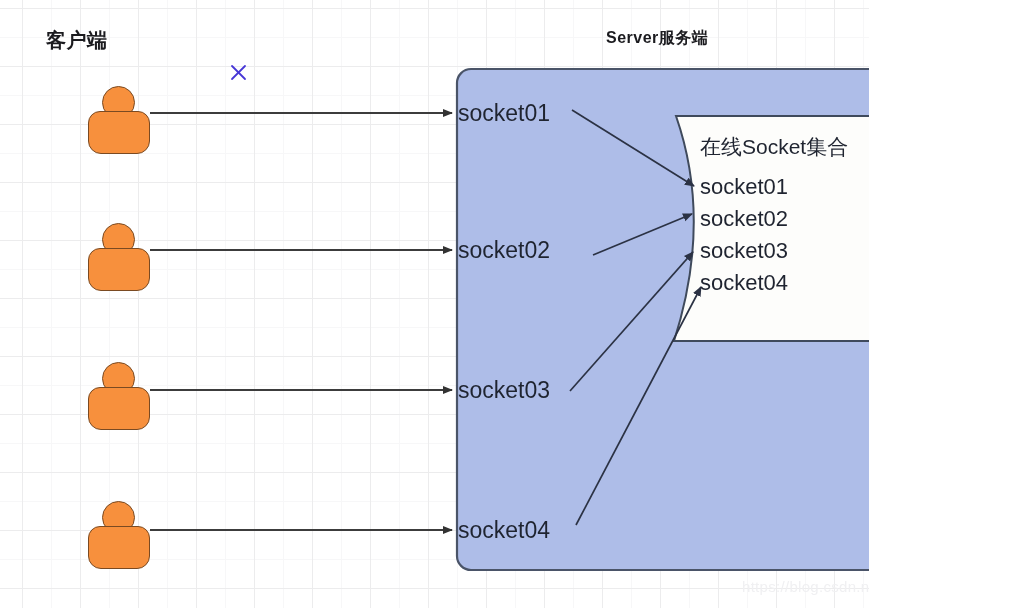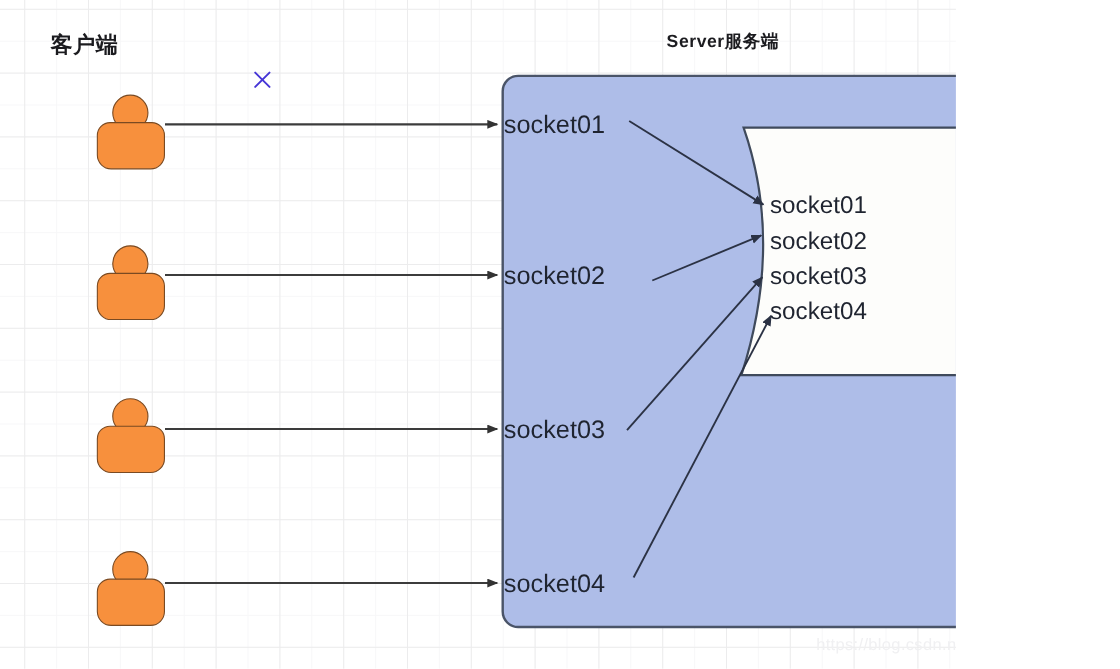--- a/index.html
+++ b/index.html
@@ -177,20 +177,21 @@
   <div class="person" style="left:88px; top:501px;">
     <div class="head"></div>
     <div class="body"></div>
   </div>
 
   <div class="socket-label" style="left:458px; top:100px;">socket01</div>
   <div class="socket-label" style="left:458px; top:237px;">socket02</div>
   <div class="socket-label" style="left:458px; top:377px;">socket03</div>
   <div class="socket-label" style="left:458px; top:517px;">socket04</div>
 
+  <div class="collection-title" style="left:700px; top:133px;">在线Socket集合</div>
 
   <div class="collection-item" style="left:700px; top:174px;">socket01</div>
   <div class="collection-item" style="left:700px; top:206px;">socket02</div>
   <div class="collection-item" style="left:700px; top:238px;">socket03</div>
   <div class="collection-item" style="left:700px; top:270px;">socket04</div>
 
   <div id="watermark">https://blog.csdn.net/weixin_44991304</div>
 
 </div>
 

